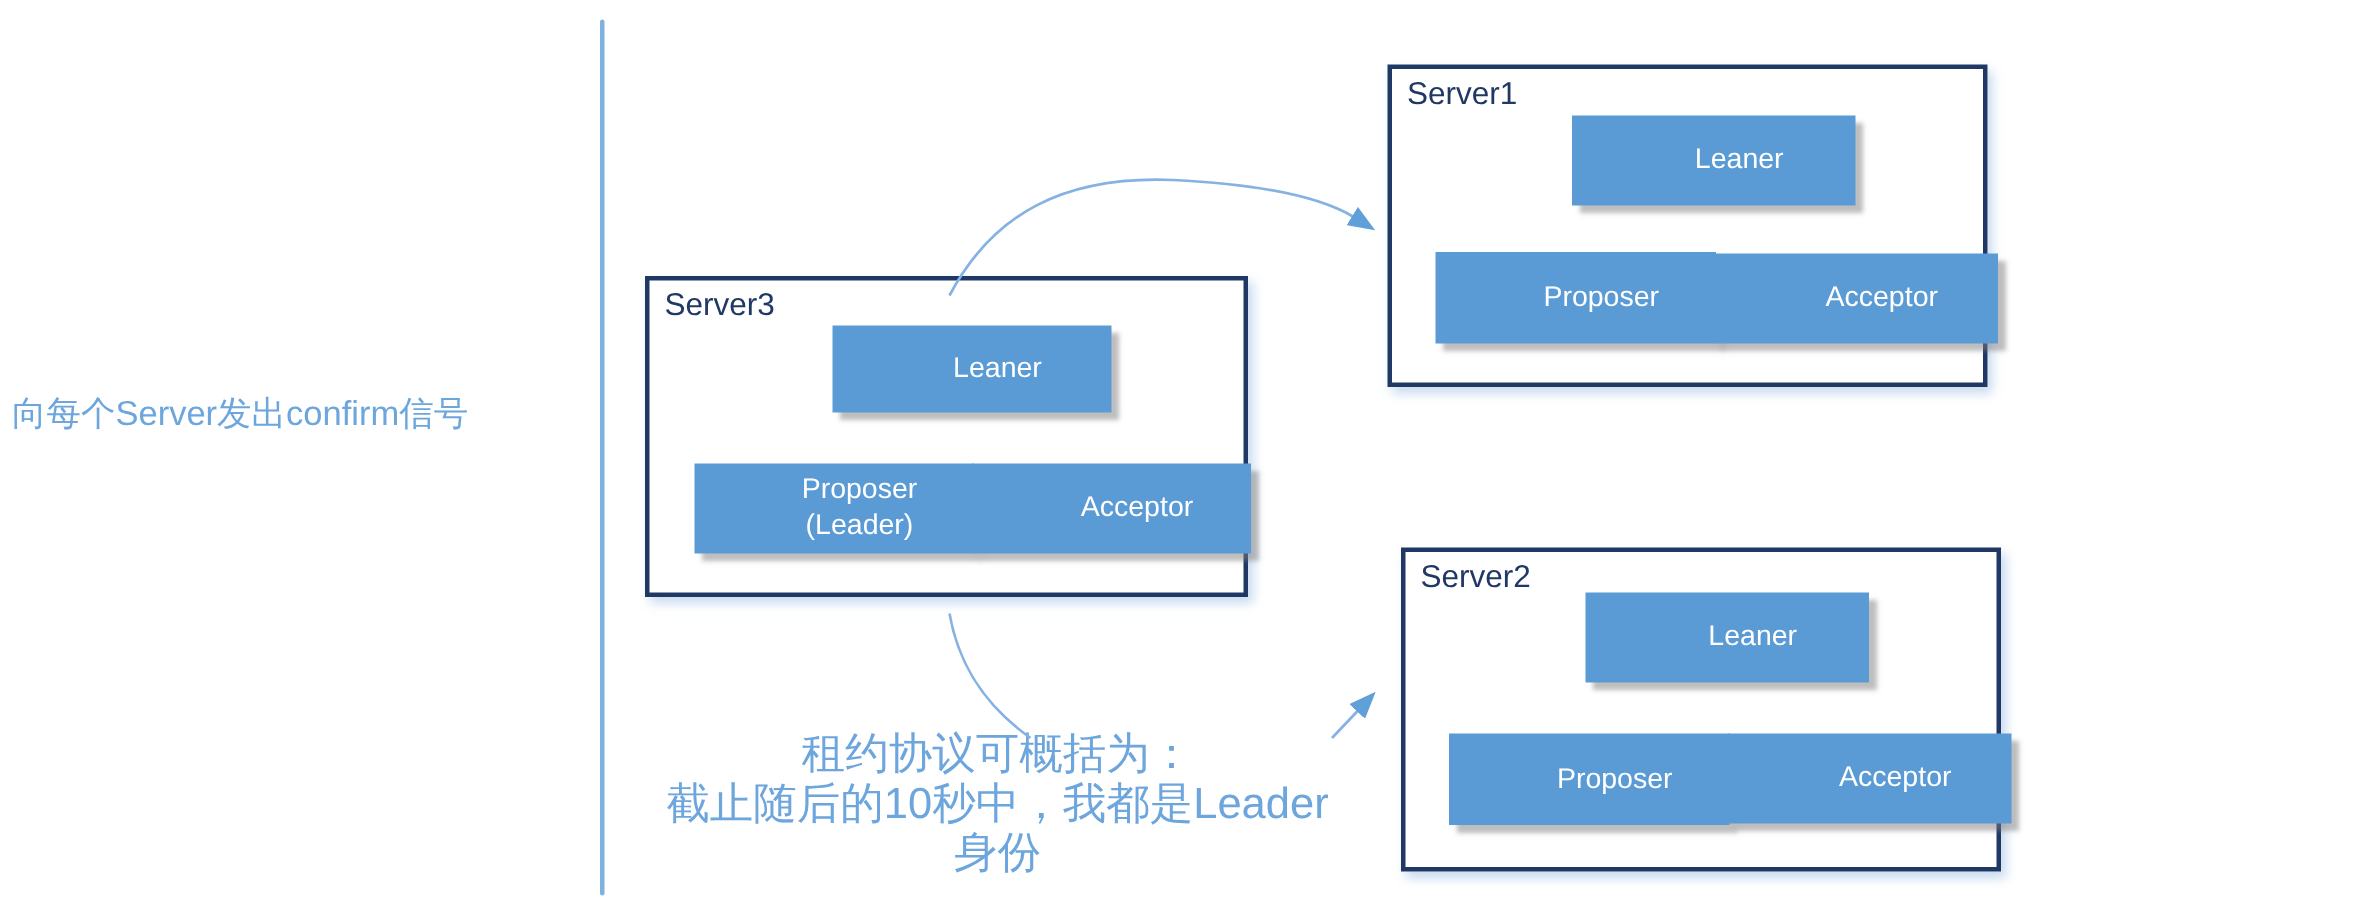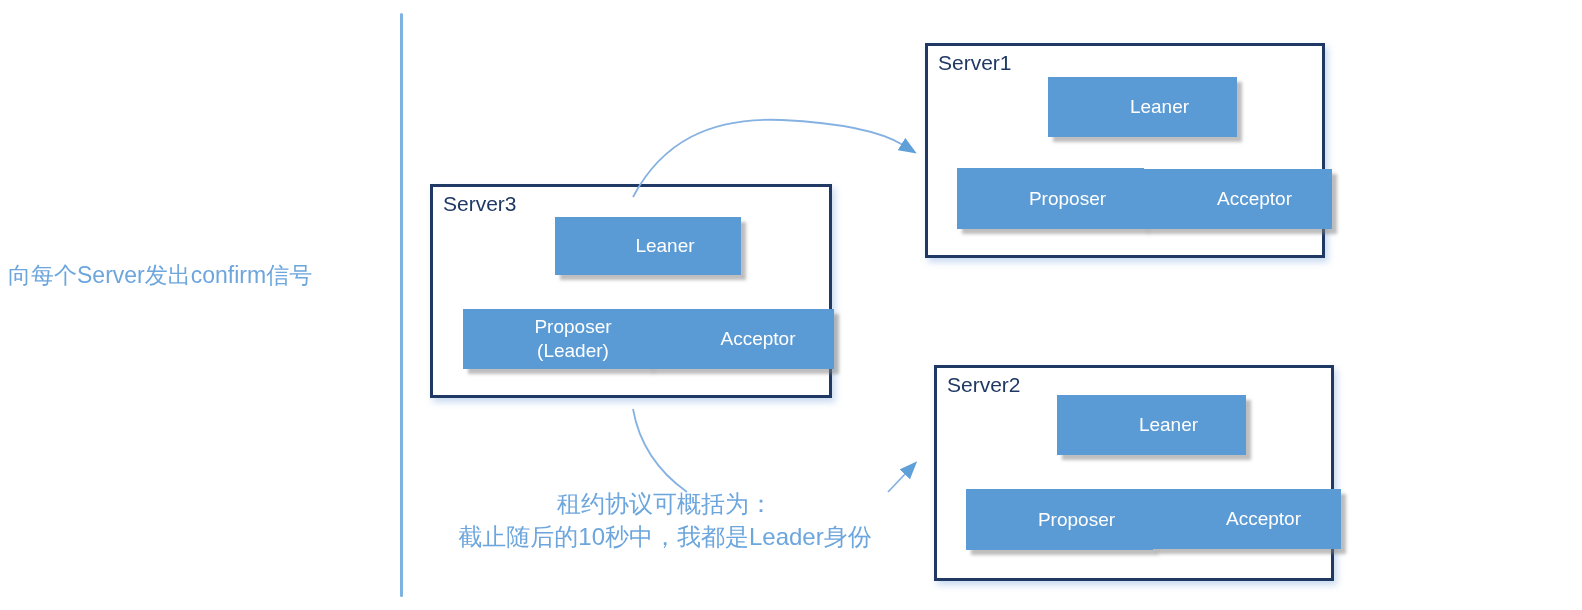--- a/index.html
+++ b/index.html
@@ -81,21 +81,21 @@
   #server2 .n-leaner   { left: 120px; top: 27px;  width: 155px; height: 60px; }
   #server2 .n-proposer { left: 29px;  top: 121px; width: 153px; height: 61px; }
   #server2 .n-acceptor { left: 215px; top: 121px; width: 155px; height: 60px; }
 
   
   #caption {
     left: 440px; top: 487px;
     width: 450px;
     text-align: center;
     line-height: 33px;
-    font-size: 24px;
+    font-size: 29px;
     white-space: normal;
   }
 
   
   svg.arrows {
     position: absolute;
     left: 0; top: 0;
     z-index: 3;
     pointer-events: none;
   }

